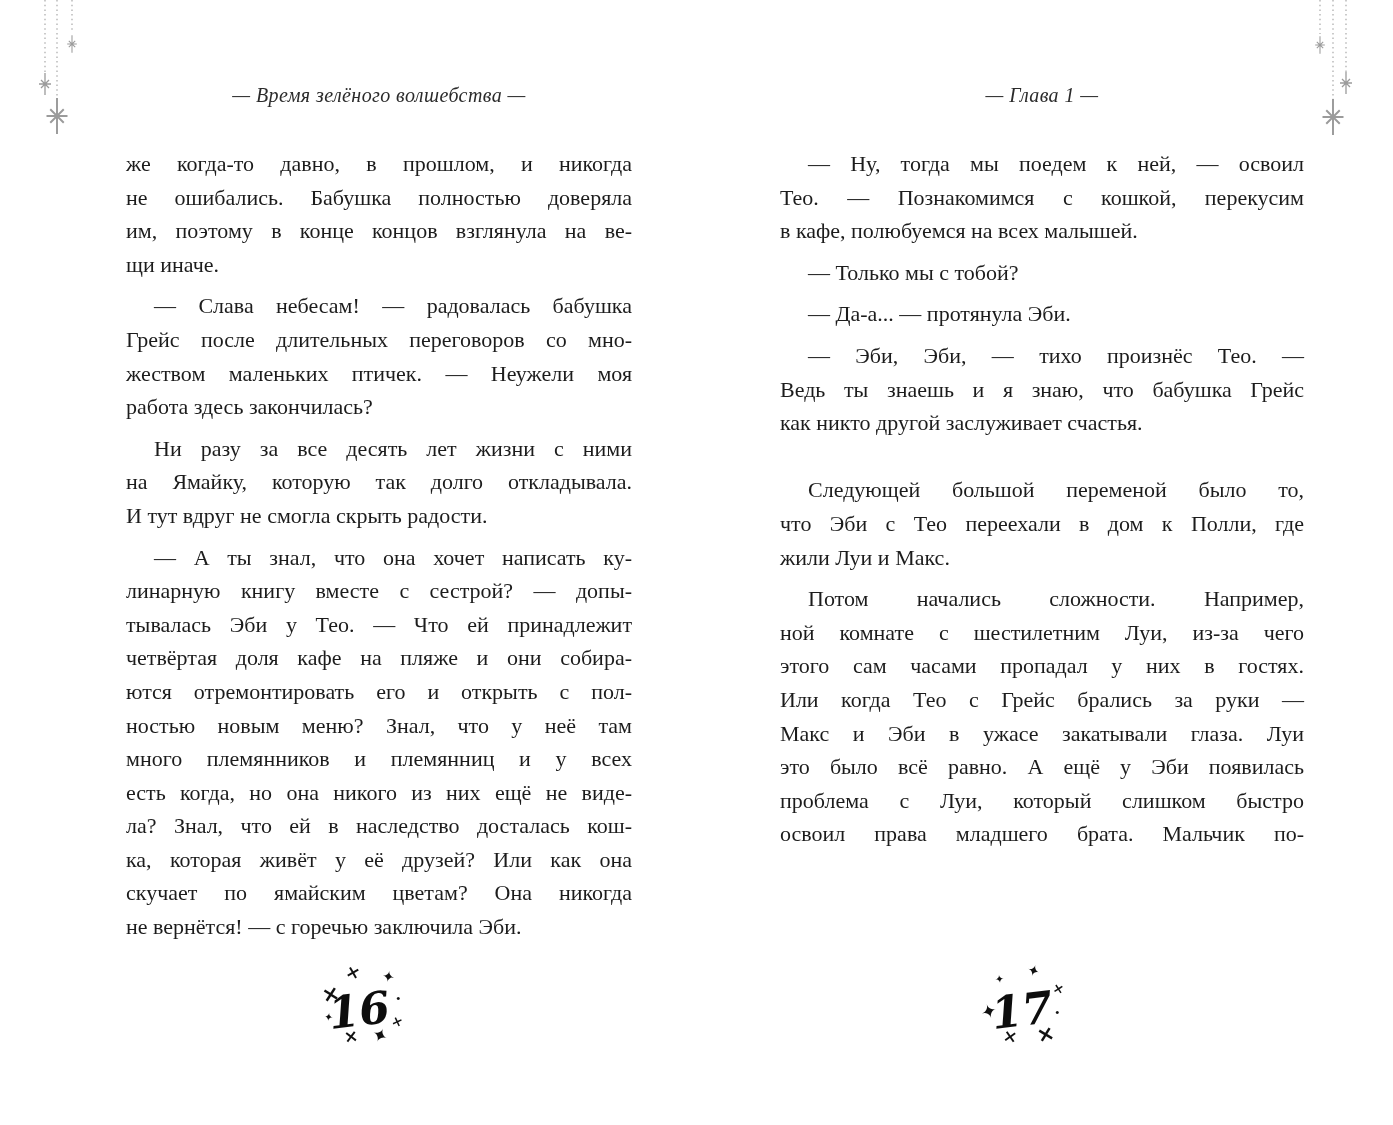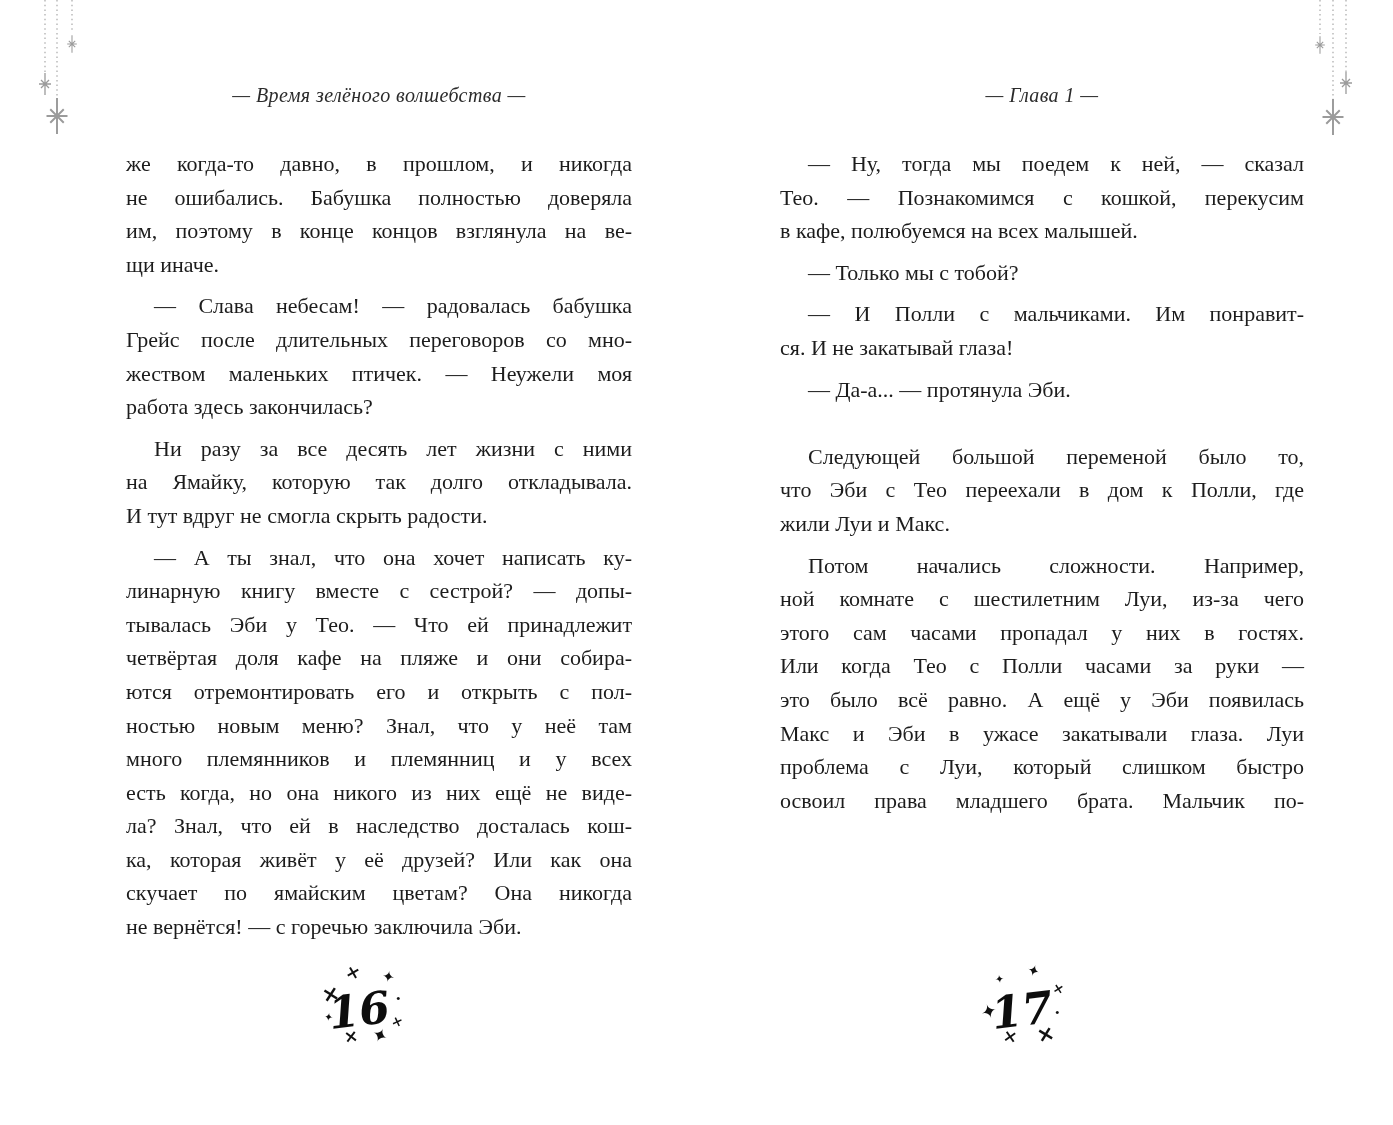--- a/index.html
+++ b/index.html
@@ -190,46 +190,47 @@
       <span class="star st-sparkle big s8">✦</span>
       <span class="num">16</span>
     </div>
   </div>
 
   <div class="page page-right">
     <div class="running-head">— Глава 1 —</div>
 
     <div class="body-text">
         <div class="para indent">
-          <div class="line">— Ну, тогда мы поедем к ней, — сказал</div>
+          <div class="line">— Ну, тогда мы поедем к ней, — освоил</div>
           <div class="line">Тео. — Познакомимся с кошкой, перекусим</div>
           <div class="line last">в кафе, полюбуемся на всех малышей.</div>
         </div>
         <div class="para indent">
           <div class="line last">— Только мы с тобой?</div>
         </div>
         <div class="para indent">
-          <div class="line">— И Полли с мальчиками. Им понравит-</div>
-          <div class="line last">ся. И не закатывай глаза!</div>
-        </div>
-        <div class="para indent">
           <div class="line last">— Да-а... — протянула Эби.</div>
+        </div>
+        <div class="para indent">
+          <div class="line">— Эби, Эби, — тихо произнёс Тео. —</div>
+          <div class="line">Ведь ты знаешь и я знаю, что бабушка Грейс</div>
+          <div class="line last">как никто другой заслуживает счастья.</div>
         </div>
         <div class="para indent space-before">
           <div class="line">Следующей большой переменой было то,</div>
           <div class="line">что Эби с Тео переехали в дом к Полли, где</div>
           <div class="line last">жили Луи и Макс.</div>
         </div>
         <div class="para indent">
           <div class="line">Потом начались сложности. Например,</div>
           <div class="line">ной комнате с шестилетним Луи, из-за чего</div>
           <div class="line">этого сам часами пропадал у них в гостях.</div>
-          <div class="line">Или когда Тео с Полли часами за руки —</div>
+          <div class="line">Или когда Тео с Грейс брались за руки —</div>
+          <div class="line">Макс и Эби в ужасе закатывали глаза. Луи</div>
           <div class="line">это было всё равно. А ещё у Эби появилась</div>
-          <div class="line">Макс и Эби в ужасе закатывали глаза. Луи</div>
           <div class="line">проблема с Луи, который слишком быстро</div>
           <div class="line">освоил права младшего брата. Мальчик по-</div>
         </div>
       </div>
 
     <div class="folio f-right">
       <span class="star st-sparkle s1">✦</span>
       <span class="star st-sparkle small s2">✦</span>
       <span class="star st-x small s3">×</span>
       <span class="star st-sparkle big s4">✦</span>

